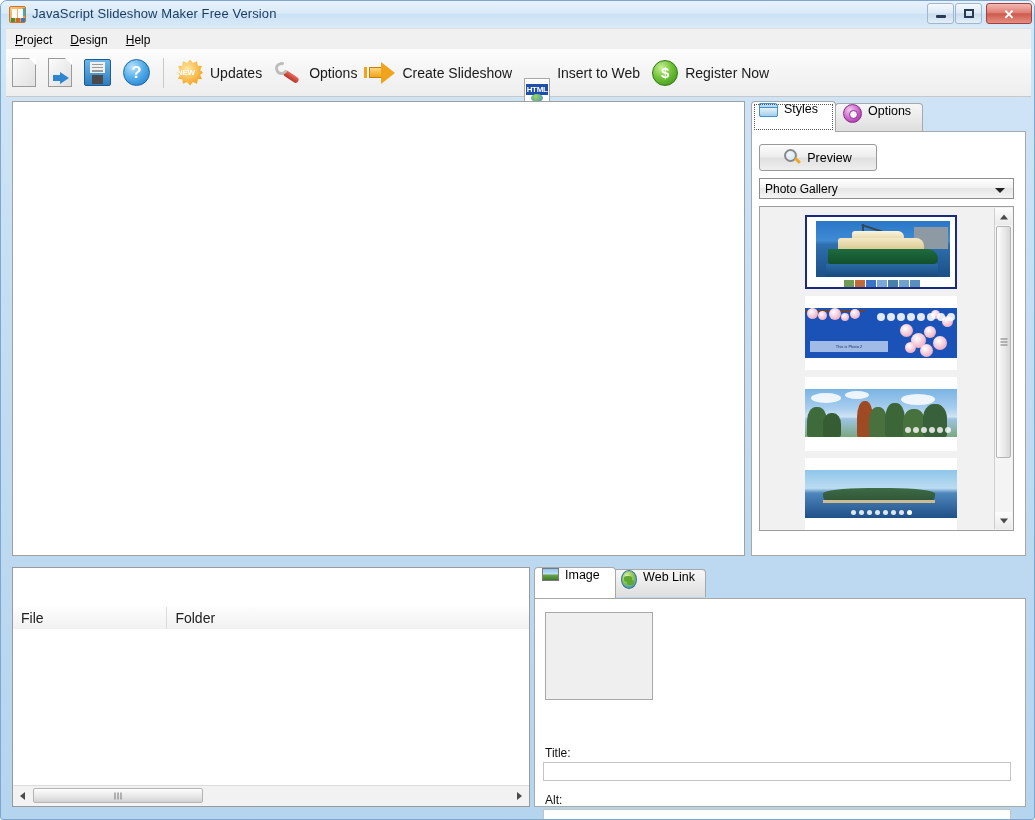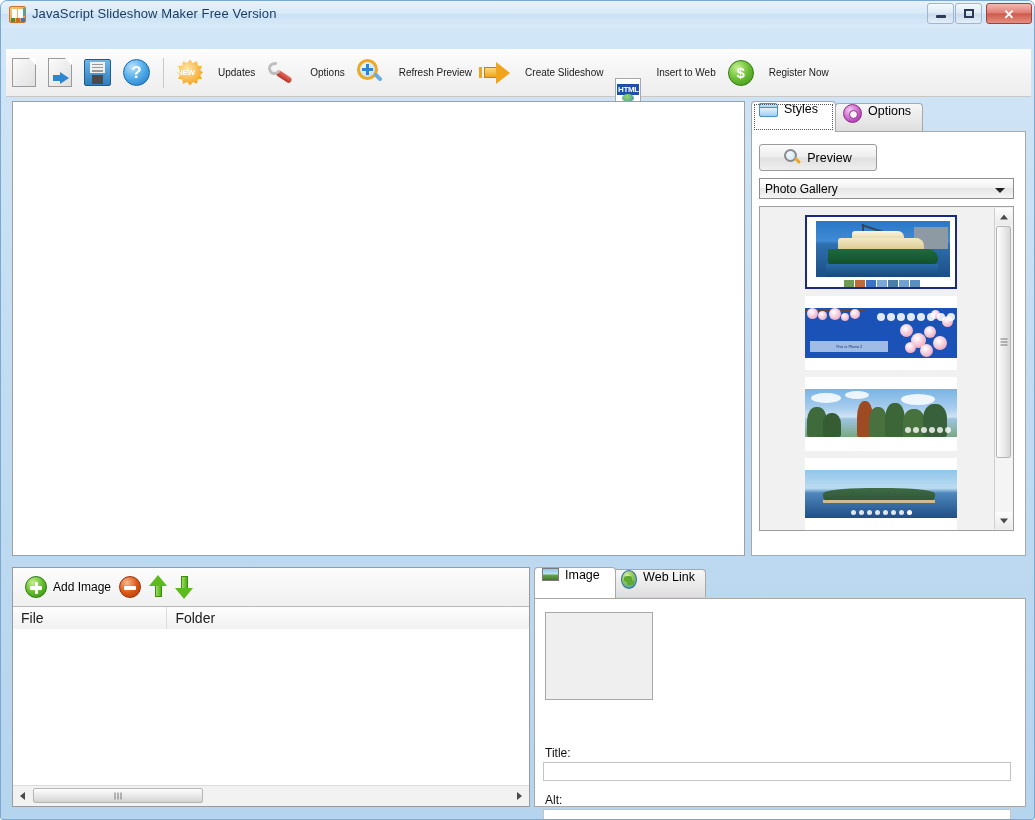--- a/index.html
+++ b/index.html
@@ -103,21 +103,21 @@
     position: absolute; left: 5px; top: 48px; width: 1025px; height: 47px;
     background: linear-gradient(to bottom, #fdfdfd 0%, #f4f4f4 50%, #eeeeee 100%);
     border-bottom: 1px solid #c8c8c8;
     display: flex; align-items: center;
   }
   .tb-btn {
     display: flex; align-items: center; height: 40px;
     padding: 0 5px; margin: 0 1px;
     cursor: default;
   }
-  .tb-label { margin-left: 15px; font-size: 10px; color: #1a1a1a; white-space: nowrap; }
+  .tb-label { margin-left: 7px; font-size: 14px; color: #1a1a1a; white-space: nowrap; }
   .tb-sep {
     width: 1px; height: 30px; background: #c9c9c9; margin: 0 7px;
   }
 
   
   .ic { position: relative; flex: 0 0 auto; }
   .ic-page {
     width: 24px; height: 29px;
     background: linear-gradient(to bottom right, #fbfbfb, #e0e0e0);
     border: 1px solid #9a9a9a;
@@ -601,20 +601,31 @@
       <span class="glyph-bar"></span>
     </div>
     <div class="win-btn" id="btn-max">
       <span class="glyph-box"></span>
     </div>
     <div class="win-btn" id="btn-close">
       <span class="glyph">✕</span>
     </div>
   </div>
 
+  <div id="menubar">
+    <div class="menu-item">
+      <u>P</u><span>roject</span>
+    </div>
+    <div class="menu-item">
+      <u>D</u><span>esign</span>
+    </div>
+    <div class="menu-item">
+      <u>H</u><span>elp</span>
+    </div>
+  </div>
 
   <div id="toolbar">
 
     <div class="tb-btn">
       <span class="ic ic-page"></span>
     </div>
 
     <div class="tb-btn">
       <span class="ic ic-page">
         <span class="ic-arrow-blue-tail"></span>
@@ -645,29 +656,20 @@
     </div>
 
     <div class="tb-btn">
       <span class="ic ic-wrench">
         <span class="handle"></span>
           <span class="headc"></span>
       </span>
       <span class="tb-label">Options</span>
     </div>
 
-    <div class="tb-btn">
-      <span class="ic ic-zoom">
-        <span class="ring"></span>
-          <span class="plus-h"></span>
-          <span class="plus-v"></span>
-          <span class="stick"></span>
-      </span>
-      <span class="tb-label">Refresh Preview</span>
-    </div>
 
     <div class="tb-btn">
       <span class="ic ic-bigarrow">
         <span class="tick"></span>
           <span class="body"></span>
           <span class="head"></span>
       </span>
       <span class="tb-label">Create Slideshow</span>
     </div>
 
@@ -836,46 +838,20 @@
               <span class="tri"></span>
             </div>
         </div>
 
       </div>
     </div>
   </div>
 
   <div id="list-panel">
 
-    <div id="list-toolbar">
-      <div class="lt-btn">
-        <span class="ic-plus">
-            <span class="h"></span>
-            <span class="v"></span>
-          </span>
-        <span class="lt-label">Add Image</span>
-      </div>
-      <div class="lt-btn">
-        <span class="ic-minus">
-            <span class="h"></span>
-          </span>
-      </div>
-      <div class="lt-btn">
-        <span class="ic-up">
-            <span class="shaft"></span>
-            <span class="head2"></span>
-          </span>
-      </div>
-      <div class="lt-btn">
-        <span class="ic-down">
-            <span class="shaft"></span>
-            <span class="head2"></span>
-          </span>
-      </div>
-    </div>
 
     <div id="list-header">
       <div class="col-head" id="col-file">File</div>
       <div class="col-head" id="col-folder">Folder</div>
     </div>
 
     <div id="list-body"></div>
 
     <div id="list-hscroll">
       <div class="hsb-arrow left">

